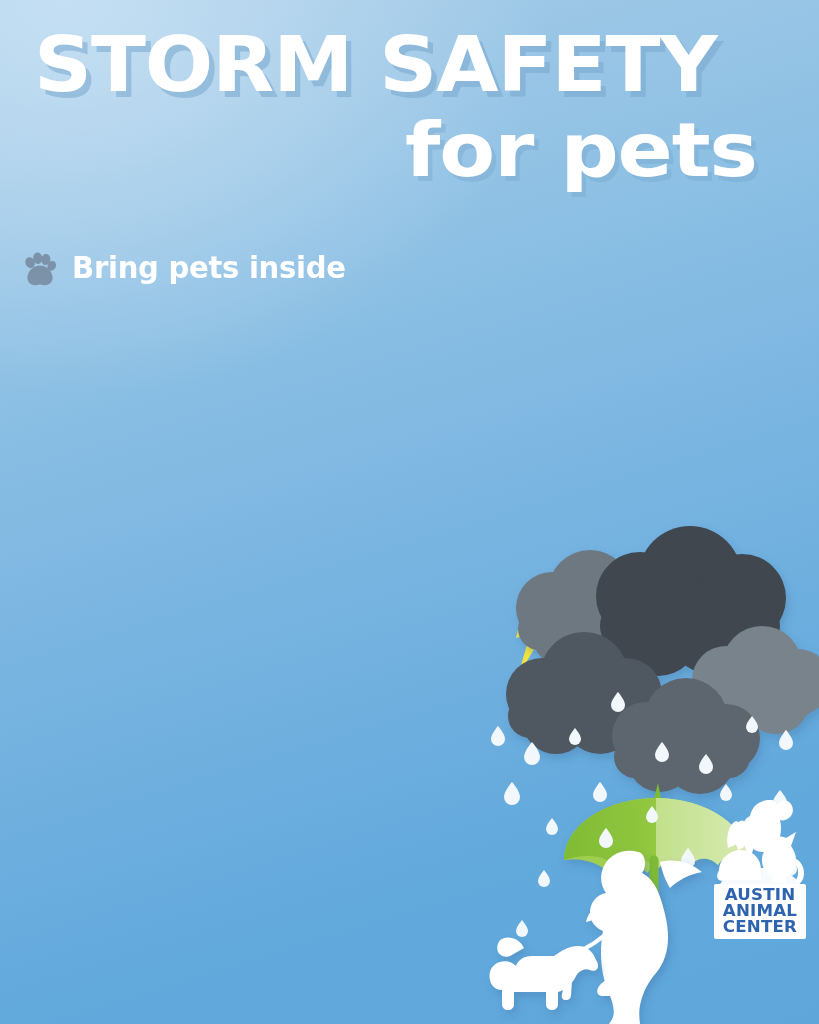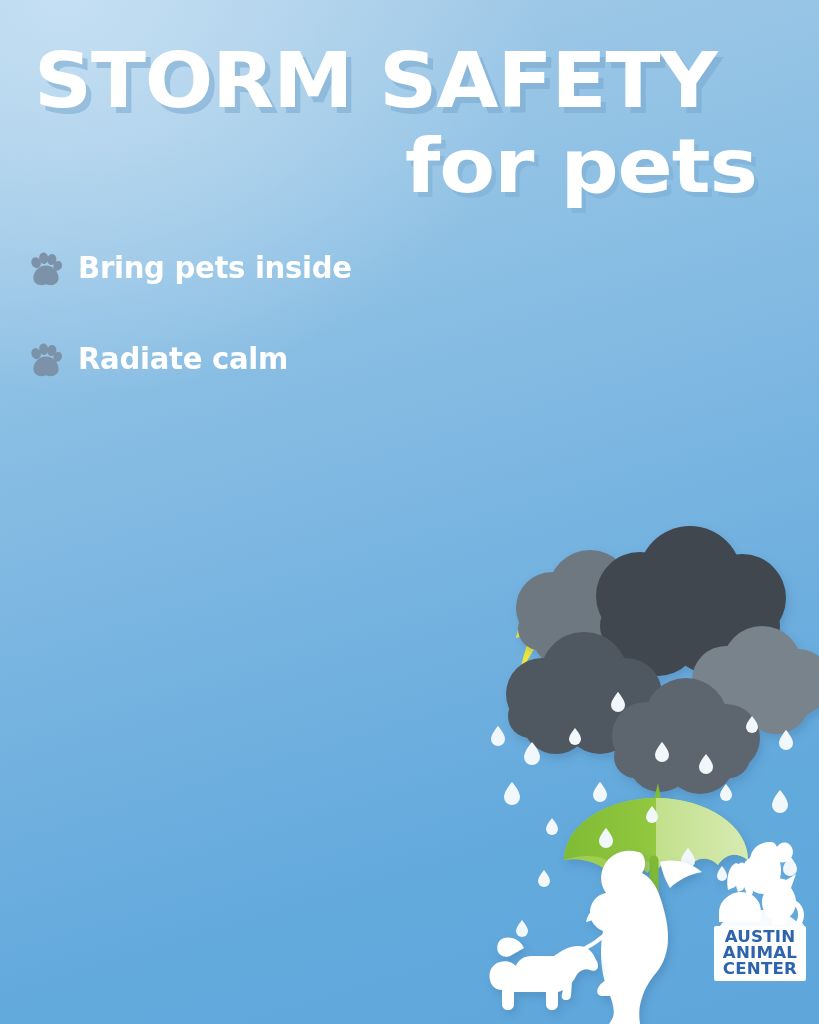--- a/index.html
+++ b/index.html
@@ -15,21 +15,21 @@
     overflow: hidden;
     font-family: "Liberation Sans", "DejaVu Sans", sans-serif;
     background:
       radial-gradient(ellipse 780px 640px at 8% 0%, rgba(198,224,243,0.95) 0%, rgba(198,224,243,0.0) 62%),
       linear-gradient(163deg, #a9cde8 0%, #8dc0e4 30%, #74b2e0 58%, #62a9dc 80%, #5fa7db 100%);
   }
 
   
   .title-block {
     position: absolute;
-    top: 40px;
+    top: 24px;
     left: 0;
     width: 785px;
     height: 170px;
   }
   .title-main {
     position: absolute;
     top: 0px;
     left: 34px;
     font-family: "DejaVu Sans", sans-serif;
     font-weight: 700;
@@ -55,21 +55,21 @@
     transform: scaleX(1.1);
     transform-origin: right center;
     text-shadow: 4px 5px 0 rgba(120,168,206,0.42);
     white-space: nowrap;
   }
 
   
   .tips {
     position: absolute;
     top: 222px;
-    left: 28px;
+    left: 22px;
     width: 760px;
     margin: 0;
     padding: 0;
     list-style: none;
   }
   .tip {
     display: flex;
     align-items: center;
     height: 91px;
   }
@@ -98,21 +98,21 @@
     position: absolute;
     inset: 0;
     pointer-events: none;
   }
   .art svg { display: block; }
 
   
   .logo {
     position: absolute;
     left: 706px;
-    top: 842px;
+    top: 800px;
     width: 108px;
     height: 128px;
   }
   .logo-badge-text {
     position: absolute;
     left: 8px;
     top: 84px;
     width: 92px;
     background: #ffffff;
     border-radius: 2px;
@@ -304,34 +304,20 @@
             <path d="M20 16 c8 0 14 7 14 14 c0 5 -4 8 -9 8 c-3 0 -4 -1 -5 -1 c-1 0 -2 1 -5 1 c-5 0 -9 -3 -9 -8 c0 -7 6 -14 14 -14 z"></path>
           </g>
         </svg>
       </span>
       <span class="tip-label">Bring pets inside</span>
     </li>
 
 
 
 
-    <li class="tip">
-      <span class="paw">
-        <svg viewBox="0 0 40 40" width="36" height="36" xmlns="http://www.w3.org/2000/svg">
-          <g fill="#7b92a8">
-            <ellipse cx="9" cy="13" rx="5.2" ry="6.2" transform="rotate(-22 9 13)"></ellipse>
-            <ellipse cx="17.5" cy="8" rx="5" ry="6.4" transform="rotate(-8 17.5 8)"></ellipse>
-            <ellipse cx="26.5" cy="9.5" rx="5" ry="6.2" transform="rotate(10 26.5 9.5)"></ellipse>
-            <ellipse cx="33" cy="16.5" rx="4.6" ry="5.6" transform="rotate(26 33 16.5)"></ellipse>
-            <path d="M20 16 c8 0 14 7 14 14 c0 5 -4 8 -9 8 c-3 0 -4 -1 -5 -1 c-1 0 -2 1 -5 1 c-5 0 -9 -3 -9 -8 c0 -7 6 -14 14 -14 z"></path>
-          </g>
-        </svg>
-      </span>
-      <span class="tip-label">Radiate calm</span>
-    </li>
 
 
   </ul>
 
   <div class="logo">
     <svg width="108" height="92" viewBox="0 0 108 92" xmlns="http://www.w3.org/2000/svg">
       <g fill="#ffffff">
 
         <g>
           <path d="M44 16 c2 -10 10 -16 20 -16 c4 0 6 2 7 5 c2 -4 8 -6 12 -3 c5 4 5 11 1 15 c-3 3 -7 4 -10 3 c2 8 1 17 -3 24 c-3 5 -8 8 -14 8 c-6 0 -11 -3 -14 -8 c-4 -7 -4 -18 1 -28 z"></path>

